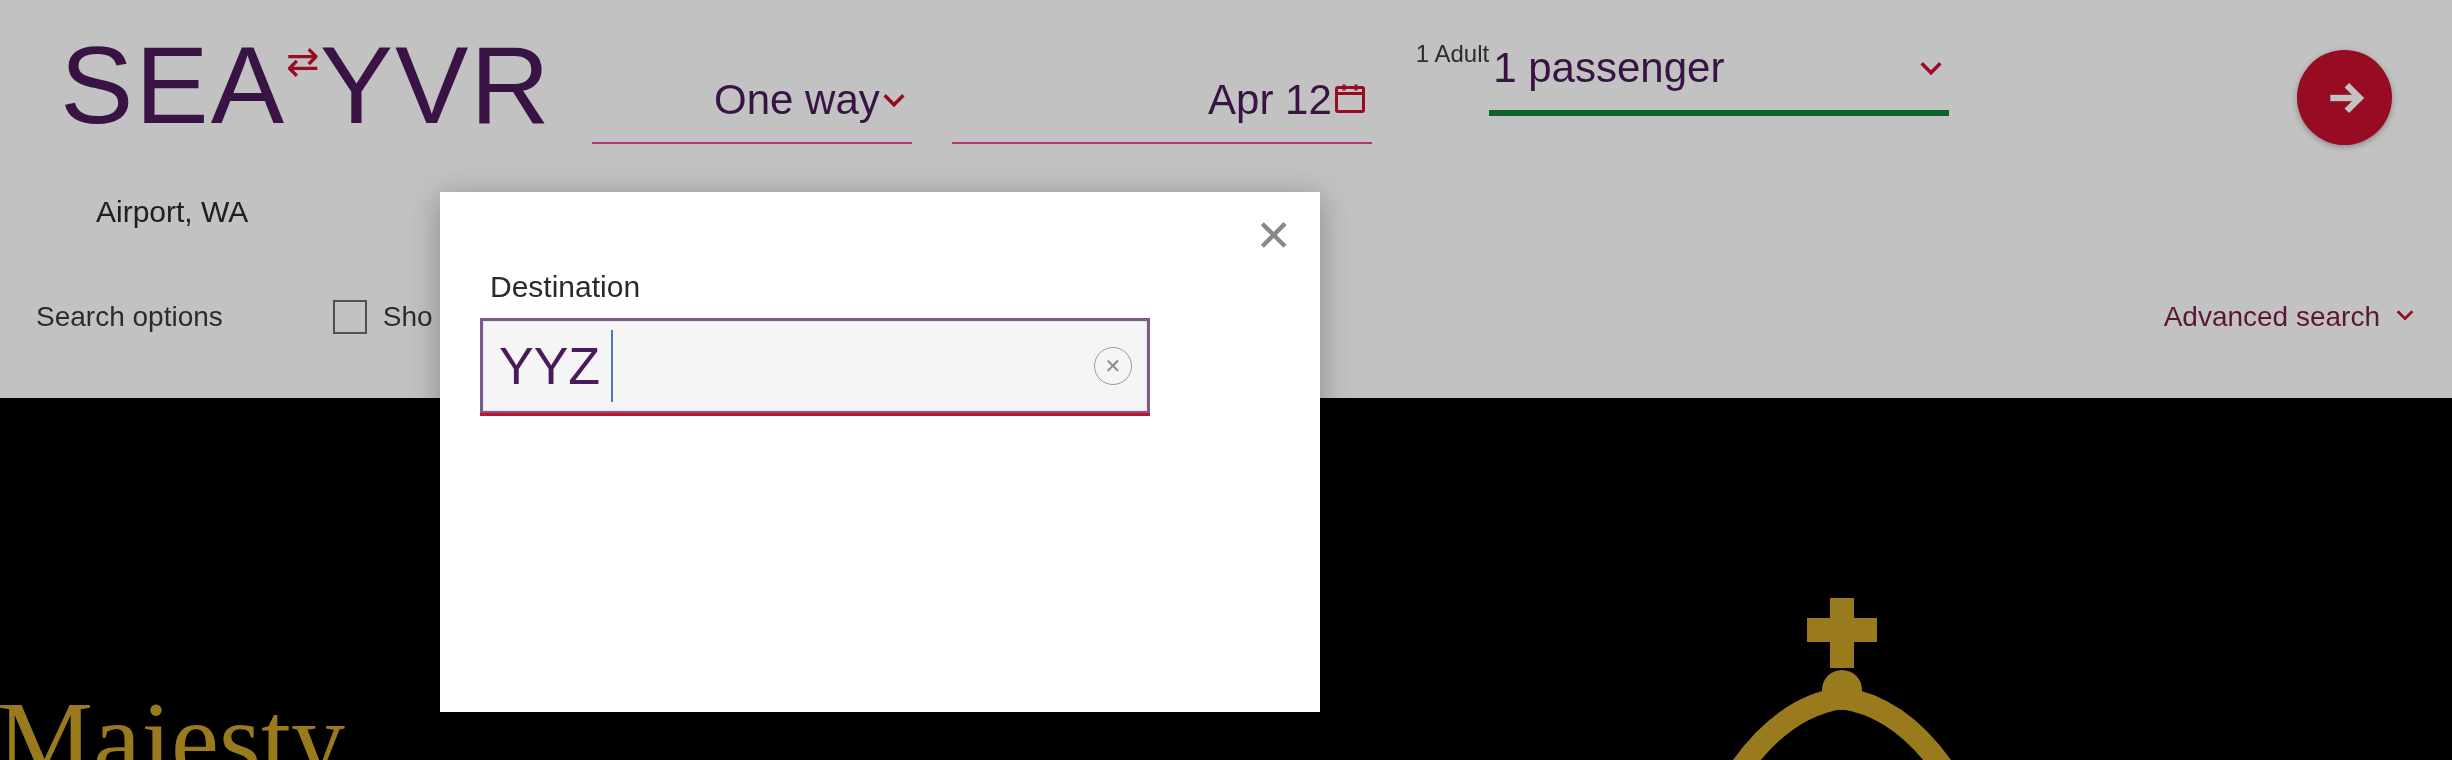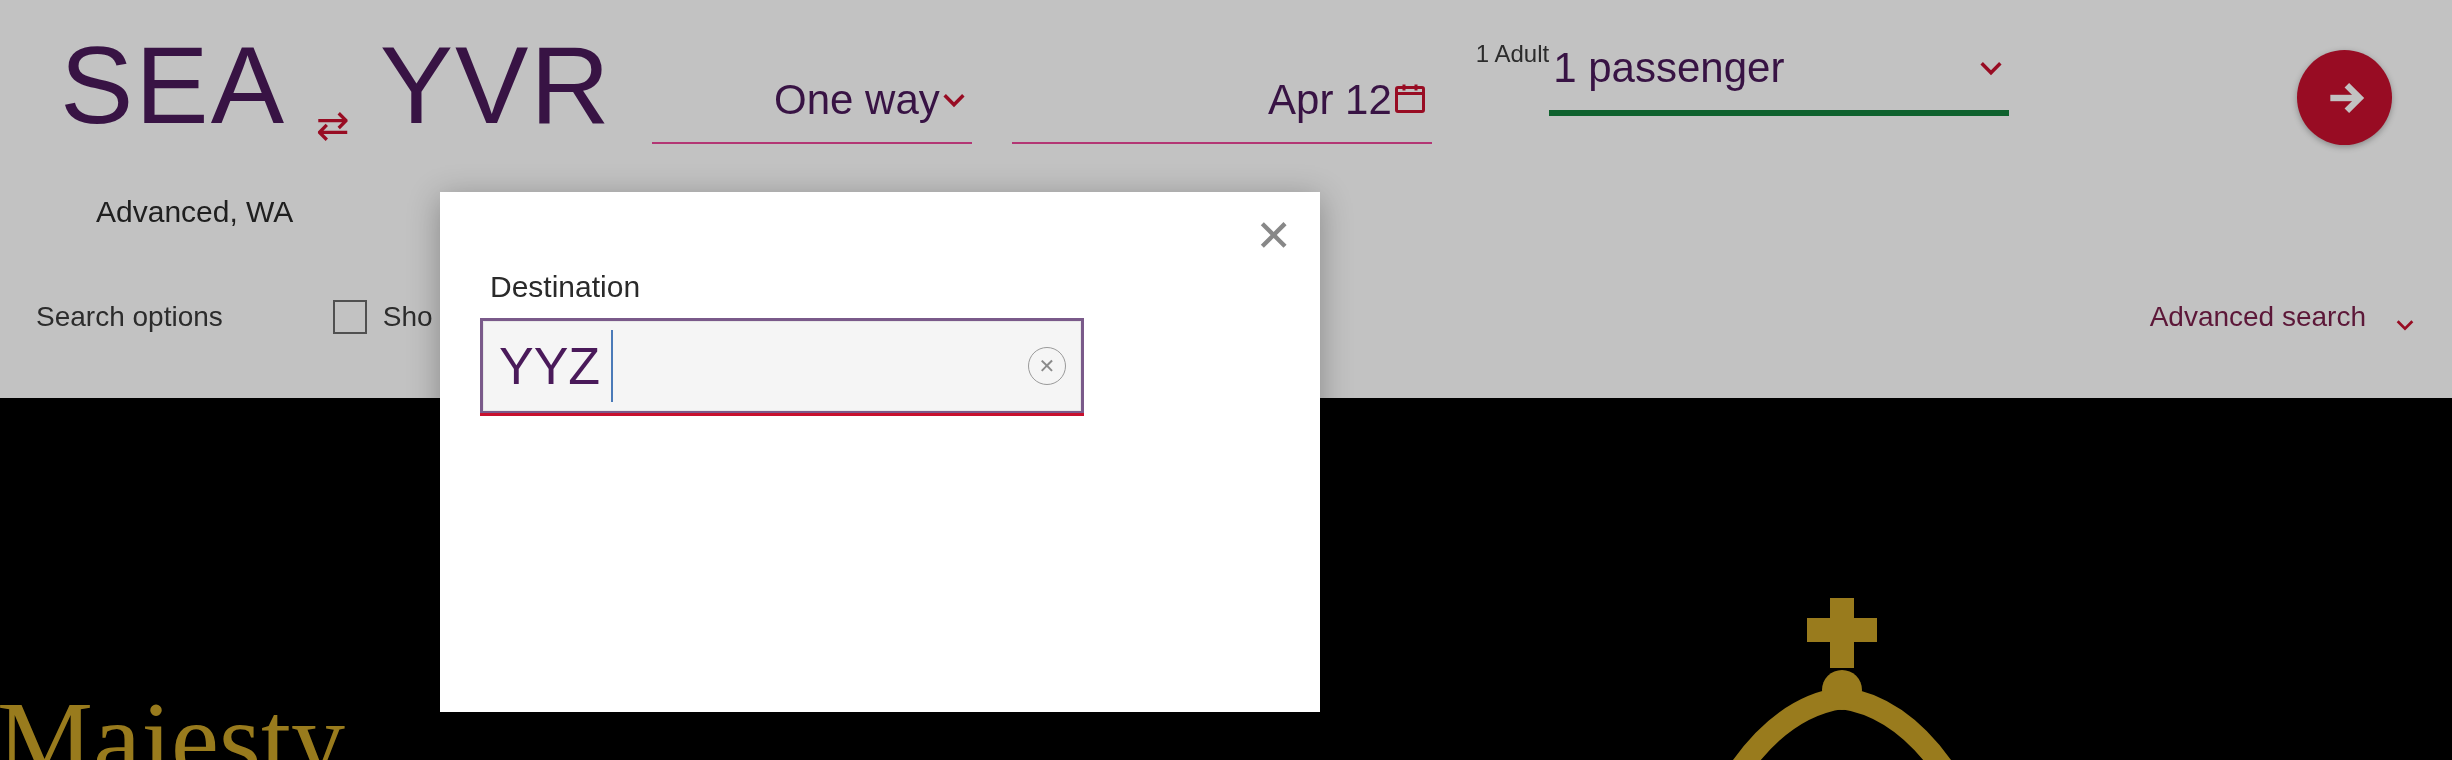--- a/index.html
+++ b/index.html
@@ -25,21 +25,21 @@
     z-index: 1;
     overflow: hidden;
   }
 
   
   .row1 {
     position: absolute; left: 60px; top: 30px; right: 60px;
     display: flex; align-items: flex-start; gap: 40px;
   }
 
-  .from-to { display: flex; align-items: flex-end; gap: 30px; }
+  .from-to { display: flex; align-items: flex-start; }
   .airport-code {
     font-size: 110px; font-weight: 300; color: #4a1a5a; letter-spacing: 2px;
     line-height: 1; font-family: "Helvetica Neue", Arial, sans-serif;
   }
   .swap-icon { color: #c8102e; font-size: 40px; position: relative; top: 8px; }
 
   .field {
     display: flex; align-items: center; justify-content: flex-end;
     border-bottom: 2px solid #ec4899;
     padding: 18px 4px 18px 4px;
@@ -74,21 +74,21 @@
   
   .row2 {
     position: absolute; left: 36px; top: 300px; right: 36px;
     display: flex; align-items: center;
   }
   .search-options-label { font-size: 28px; color: #3a3a3a; }
   .checkbox {
     width: 34px; height: 34px; border: 2px solid #6a6a6a; margin-left: 110px; margin-right: 16px;
   }
   .sho-label { font-size: 28px; color: #3a3a3a; }
-  .adv-search { margin-left: auto; display: flex; align-items: flex-end; gap: 28px; color: #7a1f4a; font-size: 28px; }
+  .adv-search { margin-left: auto; display: flex; align-items: flex-start; gap: 14px; color: #7a1f4a; font-size: 28px; }
   .adv-search .chevron { width: 22px; height: 22px; }
   .adv-search .chevron svg { stroke: #c8102e; }
 
   
   .hero-text {
     position: absolute; left: -3px; top: 280px;
     font-size: 108px; color: #c9a227; font-weight: 300;
     font-family: Georgia, "Times New Roman", serif;
   }
   .crown {
@@ -116,21 +116,21 @@
     padding-bottom: 14px; font-size: 24px; letter-spacing: 2px;
     color: #7a1f4a; font-weight: 500;
   }
   .tab.active {
     color: #c8102e; border-bottom: 4px solid #c8102e; margin-bottom: -1px;
   }
   .dest-label {
     margin-top: 48px; margin-left: 10px; font-size: 30px; color: #2a2a2a;
   }
   .dest-input-wrap {
-    margin-top: 14px; position: relative; width: 604px;
+    margin-top: 14px; position: relative; width: 670px;
   }
   .dest-input {
     width: 100%; height: 96px;
     border: 3px solid #7a5a8a; background: #f5f5f5;
     font-size: 52px; color: #4a1a5a; font-weight: 300;
     padding: 0 80px 0 16px;
     outline: none; box-shadow: inset 0 0 0 1px rgba(0,0,0,.05);
   }
   .dest-input-underline {
     position: absolute; left: 0; right: 0; bottom: -2px; height: 3px; background: #c8102e;
@@ -200,21 +200,21 @@
     </div>
 
     <div class="go-btn">
       <svg width="44" height="44" viewBox="0 0 24 24">
           <line x1="4" y1="12" x2="20" y2="12"></line>
           <polyline points="13,5 20,12 13,19"></polyline>
         </svg>
     </div>
   </div>
 
-  <div class="city-label">Advanced, WA</div>
+  <div class="city-label">Airport, WA</div>
 
   <div class="row2">
     <span class="search-options-label">Search options</span>
     <span class="checkbox"></span>
     <span class="sho-label">Sho</span>
     <span class="adv-search">
       <span>Advanced search</span>
       <span class="chevron">
         <svg viewBox="0 0 24 24">
             <polyline points="4,8 12,16 20,8"></polyline>

